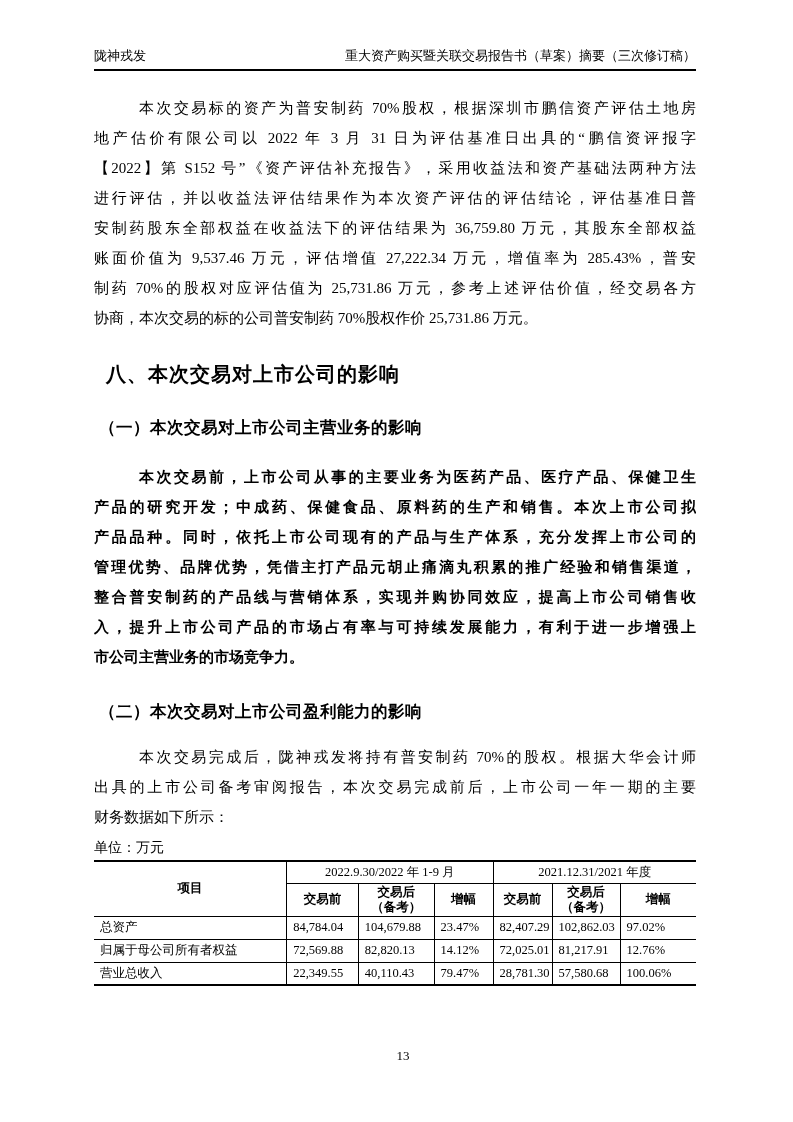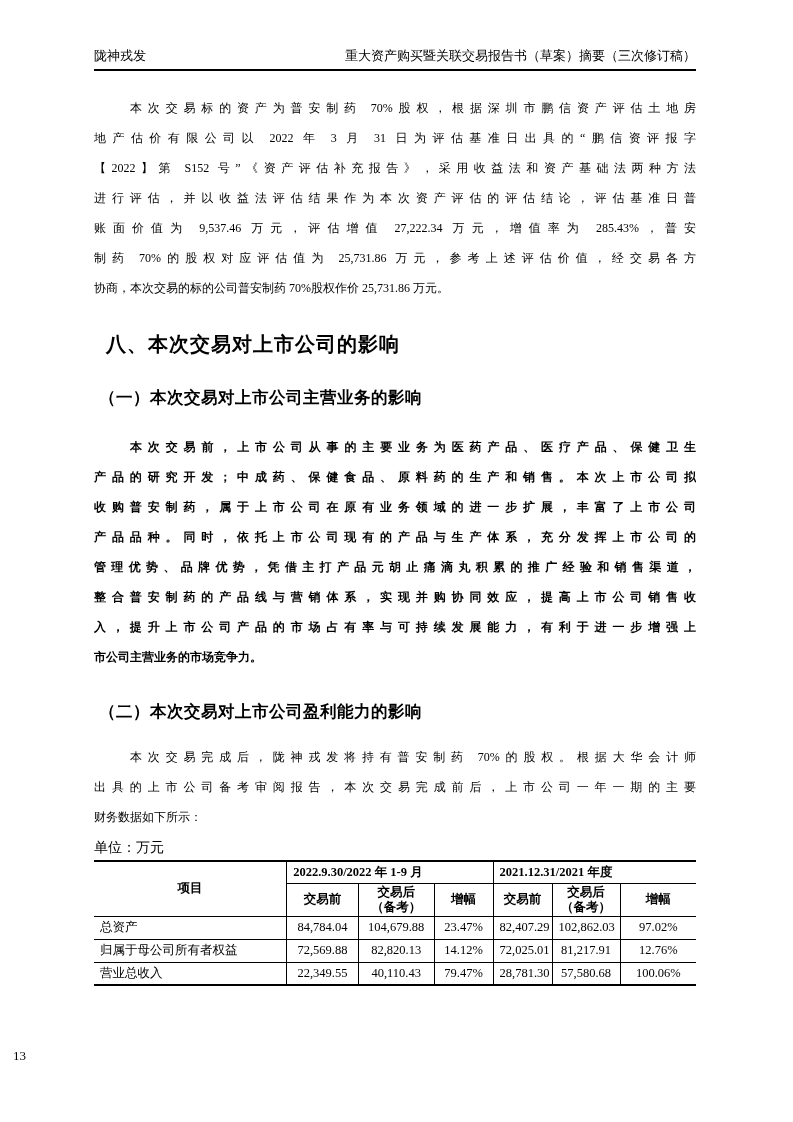--- a/index.html
+++ b/index.html
@@ -26,21 +26,21 @@
     padding-bottom: 4px;
     border-bottom: 2px solid #000;
     gap: 24px;
   }
   
   .paragraph { width: 100%; }
   .para-1 { margin-top: 22px; }
   .para-2 { margin-top: 22px; font-weight: bold; }
   .para-3 { margin-top: 18px; }
   .line {
-    font-size: 12px;
+    font-size: 15px;
     line-height: 30px;
     height: 30px;
     overflow: hidden;
     text-align: justify;
     text-align-last: justify;
     white-space: nowrap;
   }
   .line.first { text-indent: 3em; }
   .line.last { text-align-last: left; white-space: normal; }
   
@@ -81,61 +81,62 @@
     border-bottom: 2.5px solid #000;
     font-size: 12.5px;
   }
   table.fin-table th, table.fin-table td {
     border: 1px solid #000;
     padding: 0 6px;
     vertical-align: middle;
   }
   table.fin-table tr > *:first-child { border-left: none; }
   table.fin-table tr > *:last-child { border-right: none; }
-  th.group-head { height: 22px; font-weight: bold; text-align: left; }
+  th.group-head { height: 22px; font-weight: normal; text-align: center; }
   th.col-head { height: 33px; font-weight: bold; text-align: center; white-space: pre-line; line-height: 15px; }
   th.item-head { font-weight: bold; text-align: center; }
   td.item-cell { height: 23px; text-align: left; }
-  td.num-cell { height: 23px; text-align: center; margin-top: 19px; }
+  td.num-cell { height: 23px; text-align: left; margin-top: 19px; }
   
   .doc-footer {
     position: absolute;
     left: 13px; right: 0;
     bottom: 58px;
+    text-align: center;
     font-size: 13px;
   }
 </style>
 </head>
 <body>
 
 <div class="page">
 
   <div class="doc-header">
     <span>陇神戎发</span>
     <span>重大资产购买暨关联交易报告书（草案）摘要（三次修订稿）</span>
   </div>
 
   <div class="paragraph para-1">
       <div class="line first">本次交易标的资产为普安制药 70%股权，根据深圳市鹏信资产评估土地房</div>
       <div class="line">地产估价有限公司以 2022 年 3 月 31 日为评估基准日出具的“鹏信资评报字</div>
       <div class="line">【2022】第 S152 号”《资产评估补充报告》，采用收益法和资产基础法两种方法</div>
       <div class="line">进行评估，并以收益法评估结果作为本次资产评估的评估结论，评估基准日普</div>
+      <div class="line">安制药股东全部权益在收益法下的评估结果为 36,759.80 万元，其股东全部权益</div>
       <div class="line">账面价值为 9,537.46 万元，评估增值 27,222.34 万元，增值率为 285.43%，普安</div>
       <div class="line">制药 70%的股权对应评估值为 25,731.86 万元，参考上述评估价值，经交易各方</div>
       <div class="line last">协商，本次交易的标的公司普安制药 70%股权作价 25,731.86 万元。</div>
     </div>
 
   <div class="h-main">八、本次交易对上市公司的影响</div>
 
   <div class="h-sub h-sub-1">（一）本次交易对上市公司主营业务的影响</div>
 
   <div class="paragraph para-2">
       <div class="line first">本次交易前，上市公司从事的主要业务为医药产品、医疗产品、保健卫生</div>
       <div class="line">产品的研究开发；中成药、保健食品、原料药的生产和销售。本次上市公司拟</div>
-      <div class="line">收购普安制药，属于上市公司在原有业务领域的进一步扩展，丰富了上市公司</div>
       <div class="line">产品品种。同时，依托上市公司现有的产品与生产体系，充分发挥上市公司的</div>
       <div class="line">管理优势、品牌优势，凭借主打产品元胡止痛滴丸积累的推广经验和销售渠道，</div>
       <div class="line">整合普安制药的产品线与营销体系，实现并购协同效应，提高上市公司销售收</div>
       <div class="line">入，提升上市公司产品的市场占有率与可持续发展能力，有利于进一步增强上</div>
       <div class="line last">市公司主营业务的市场竞争力。</div>
     </div>
 
   <div class="h-sub h-sub-2">（二）本次交易对上市公司盈利能力的影响</div>
 
   <div class="paragraph para-3">

